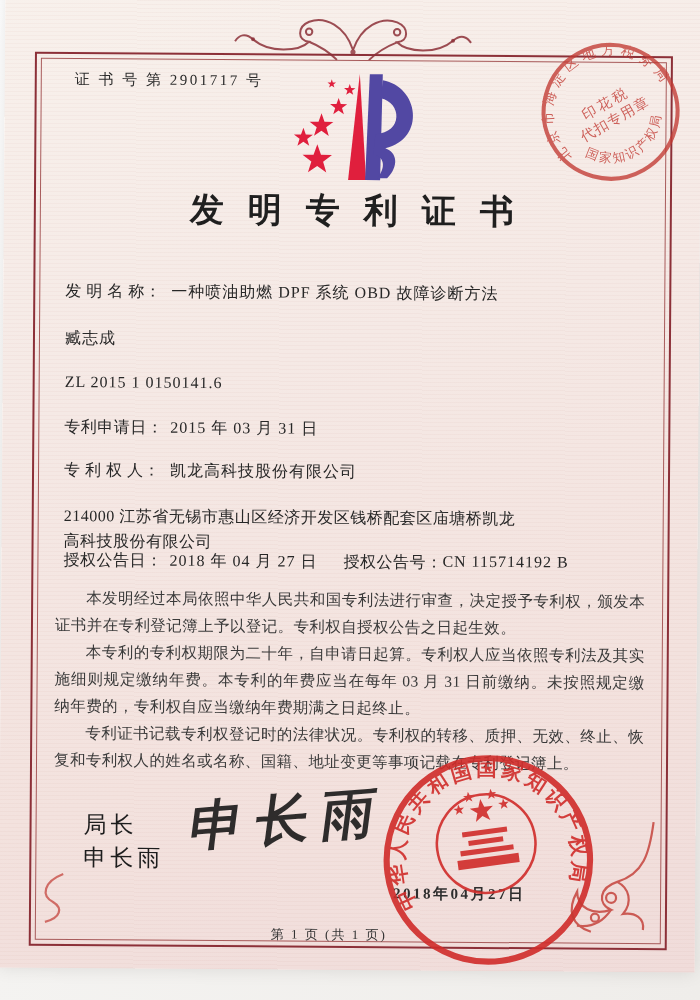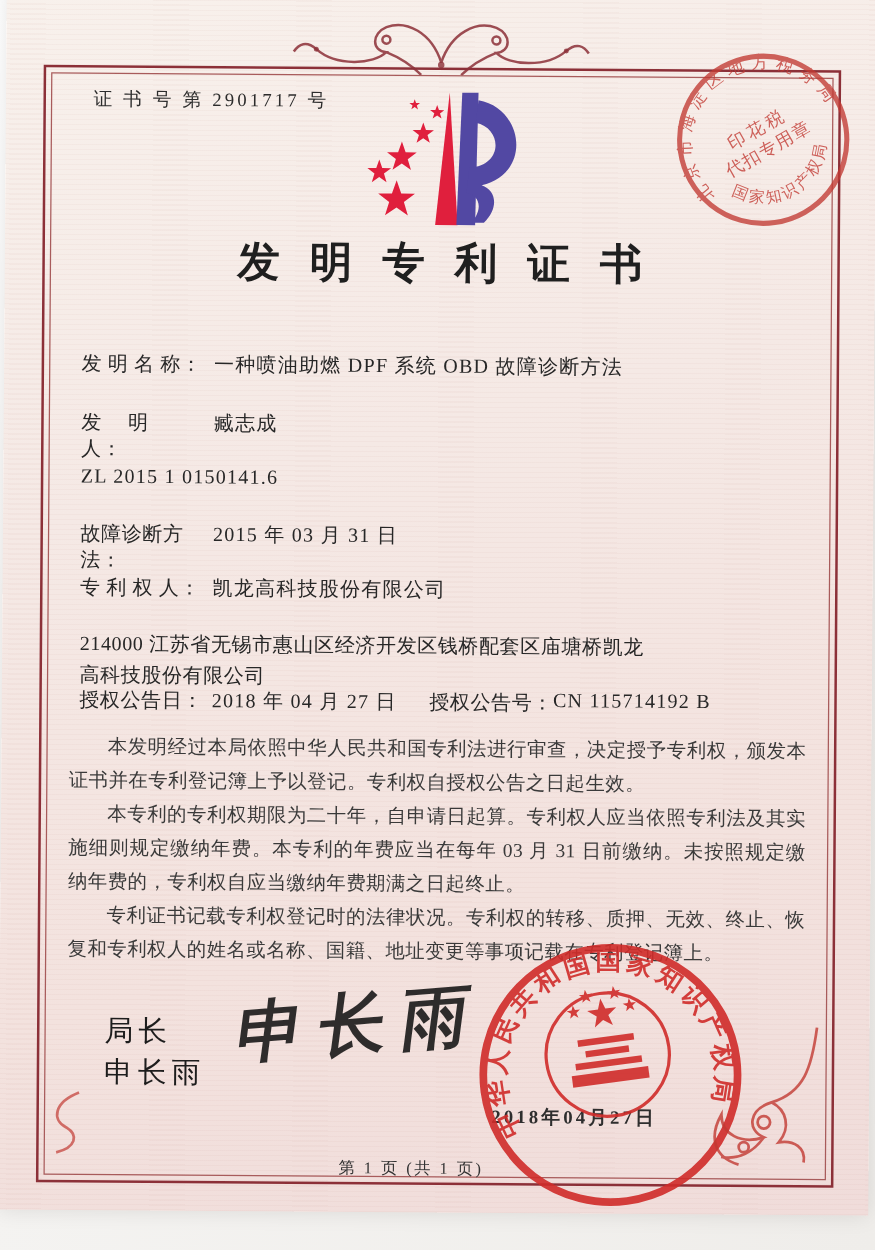--- a/index.html
+++ b/index.html
@@ -118,28 +118,27 @@
     <text x="75" y="88" text-anchor="middle" font-size="14" letter-spacing="1" fill="var(--seal_red,#c23a33)">代扣专用章</text>
   </svg>
 
   <div class="title">发明专利证书</div>
 
   <div class="row" style="top:295px">
     <span class="lbl">发 明 名 称：</span>
     <span class="val">一种喷油助燃 DPF 系统 OBD 故障诊断方法</span>
   </div>
   <div class="row" style="top:342px">
-    <span class="lbl">发　 明　 人：</span>
     <span class="val">臧志成</span>
   </div>
   <div class="row" style="top:387px">
     <span class="val">ZL 2015 1 0150141.6</span>
   </div>
   <div class="row" style="top:431px">
-    <span class="lbl">故障诊断方法：</span>
+    <span class="lbl">专利申请日：</span>
     <span class="val">2015 年 03 月 31 日</span>
   </div>
   <div class="row" style="top:474px">
     <span class="lbl">专 利 权 人：</span>
     <span class="val">凯龙高科技股份有限公司</span>
   </div>
   <div class="row" style="top:517px">
     <span class="val wrap">214000 江苏省无锡市惠山区经济开发区钱桥配套区庙塘桥凯龙高科技股份有限公司</span>
   </div>
   <div class="row" style="top:564px">

